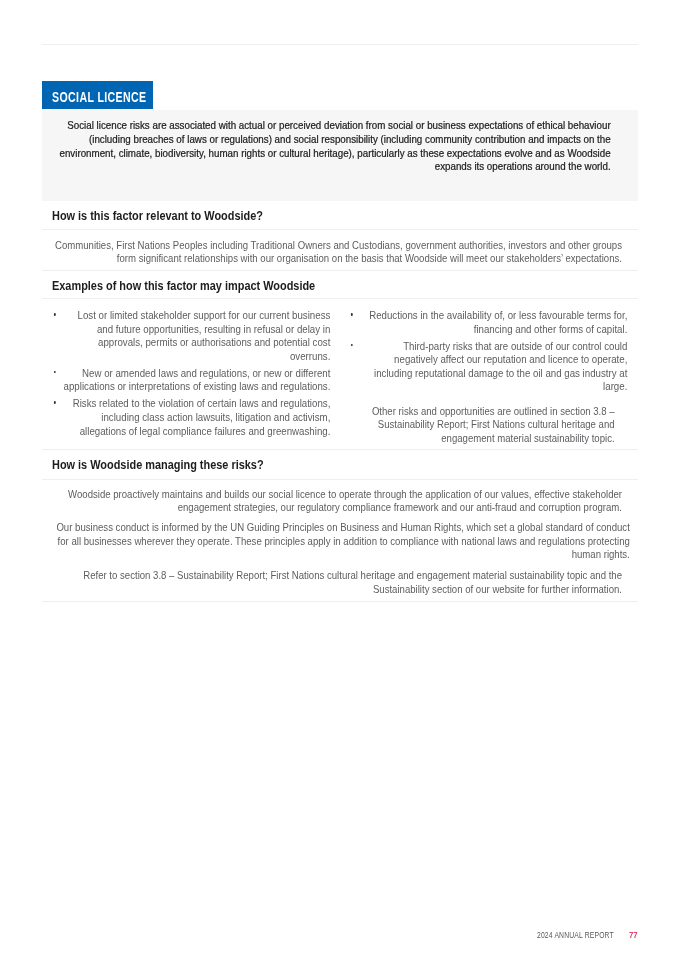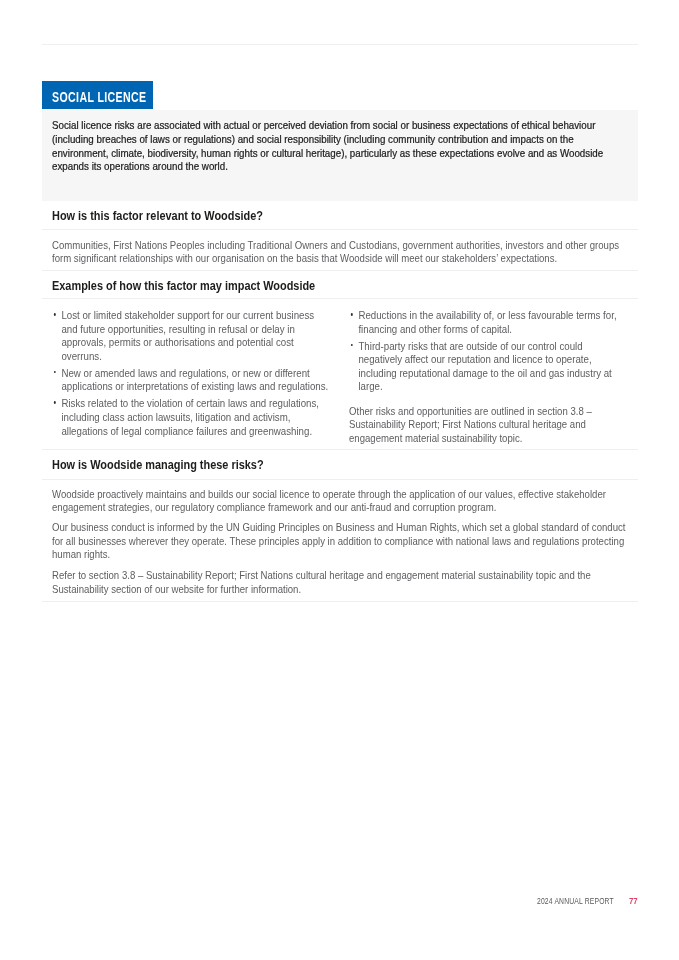--- a/index.html
+++ b/index.html
@@ -1,19 +1,19 @@
 <!DOCTYPE html>
 <html><head>
 <meta charset="utf-8">
 <style>
   html,body{margin:0;padding:0;}
   body{width:679px;height:960px;background:#ffffff;
        font-family:"Liberation Sans",sans-serif;
        -webkit-font-smoothing:antialiased;}
-  .page{position:relative;width:679px;height:960px;overflow:hidden;background:#fff;}
+  .page{position:relative;width:679px;height:960px;overflow:hidden;background:#fff;text-align:right;}
 
   .rule{position:absolute;left:42px;width:595.5px;height:1.3px;background:#efeff0;}
 
   
   .badge{position:absolute;left:42px;top:80.5px;width:110.8px;height:28.9px;background:#0066b3;}
   .badge-label{position:absolute;left:52.4px;top:90.5px;color:#ffffff;font-size:13.9px;
                font-weight:bold;letter-spacing:.5px;line-height:13.9px;white-space:nowrap;
                transform:scaleX(.762);transform-origin:0 0;}
 
   
@@ -31,21 +31,21 @@
   .txt{position:absolute;font-size:10.3px;line-height:13.6px;color:#5c5d60;
        transform:scaleX(.932);transform-origin:0 0;}
 
   
   ul.bl{margin:0;padding:0;list-style:none;position:absolute;font-size:10.3px;
         line-height:13.6px;color:#5c5d60;transform:scaleX(.9417);transform-origin:0 0;}
   ul.bl li{position:relative;padding-left:10px;margin-bottom:3.3px;}
   ul.bl li:before{content:"";position:absolute;left:1.7px;top:4.1px;width:2.3px;height:2.3px;border-radius:50%;background:#2f2f31;}
 
   
-  .footer{position:absolute;top:895px;left:42px;width:595.5px;height:14px;}
+  .footer{position:absolute;top:929px;left:42px;width:595.5px;height:14px;}
   .f-report{position:absolute;left:494.9px;top:2.3px;font-size:9.16px;letter-spacing:.22px;color:#58585a;
             line-height:9.16px;transform:scaleX(.741);transform-origin:0 0;white-space:nowrap;}
   .f-page{position:absolute;left:587.2px;top:2.3px;font-size:9.16px;font-weight:bold;color:#e0426a;
           line-height:9.16px;transform:scaleX(.85);transform-origin:0 0;}
 </style>
 </head>
 <body>
 
 <div class="page">
 

